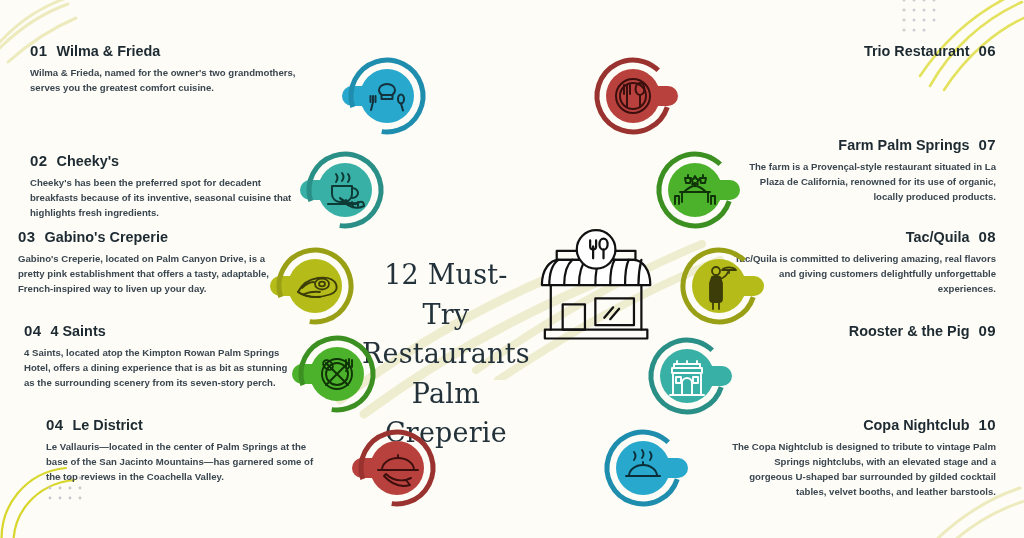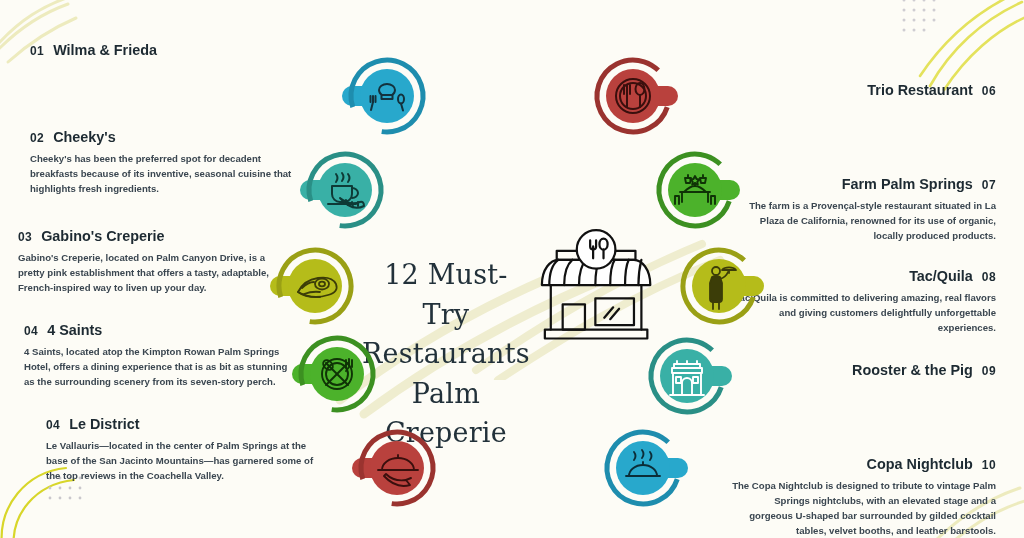--- a/index.html
+++ b/index.html
@@ -37,27 +37,27 @@
   .shop{margin-top:6px;}
 
   
   .item{position:absolute;display:flex;align-items:flex-start;}
   .item .texts{width:268px;}
   .head{
     display:flex;align-items:baseline;gap:9px;
     font-size:14.4px;font-weight:bold;color:#1d2a32;
     white-space:nowrap;margin-bottom:7px;
   }
-  .num{font-size:12px;font-weight:bold;color:#1d2a32;letter-spacing:.4px;}
+  .num{font-size:15px;font-weight:bold;color:#1d2a32;letter-spacing:.4px;}
   .desc{
     font-size:9.6px;line-height:1.55;font-weight:bold;color:#3a4650;
   }
   .left .texts{text-align:left;}
   .left .head{justify-content:flex-start;}
-  .right .texts{text-align:right;margin-top:40px;}
+  .right .texts{text-align:right;}
   .right .head{justify-content:flex-end;}
 
   
   .badge{position:absolute;width:104px;height:104px;}
   .badge svg{display:block;}
 </style>
 </head>
 <body>
 
 <div class="stage">
@@ -177,39 +177,40 @@
       </g>
     </svg>
   </div>
 
   <div class="item left" style="left:30px;top:42px;">
     <div class="texts">
       <div class="head">
         <span class="num">01</span>
         <span>Wilma &amp; Frieda</span>
       </div>
+      <div class="desc">Wilma &amp; Frieda, named for the owner's two grandmothers, serves you the greatest comfort cuisine.</div>
     </div>
   </div>
   <div class="badge" style="left:330px;top:46px;">
     <svg width="104" height="104" viewBox="0 0 104 104">
       <path d="M56 40 h-34 a10 10 0 0 0 0 20 h34 z" fill="#28A8CC"></path>
       <circle cx="57" cy="50" r="36" fill="none" stroke="#1E8DAE" stroke-width="5" stroke-dasharray="186 40" transform="rotate(162 57 50)"></circle>
       <circle cx="57" cy="50" r="27" fill="#28A8CC"></circle>
       <g fill="none" stroke="#13323d" stroke-width="2" stroke-linecap="round" stroke-linejoin="round">
         <path d="M49 44 a8 6 0 0 1 16 0 a6 6 0 0 1 -3 5 h-10 a6 6 0 0 1 -3 -5 z"></path>
         <path d="M51.5 49 h11 v4 h-11 z"></path>
         <path d="M43 50 v6 M40.5 50 v6 M45.5 50 v6"></path>
         <path d="M43 56 l-2 8"></path>
         <ellipse cx="71" cy="53" rx="3" ry="4.5"></ellipse>
         <path d="M71 57.5 l2 7"></path>
       </g>
     </svg>
   </div>
 
-  <div class="item left" style="left:30px;top:129px;">
+  <div class="item left" style="left:30px;top:152px;">
     <div class="texts">
       <div class="head">
         <span class="num">02</span>
         <span>Cheeky's</span>
       </div>
       <div class="desc">Cheeky's has been the preferred spot for decadent breakfasts because of its inventive, seasonal cuisine that highlights fresh ingredients.</div>
     </div>
   </div>
   <div class="badge" style="left:288px;top:140px;">
     <svg width="104" height="104" viewBox="0 0 104 104">

